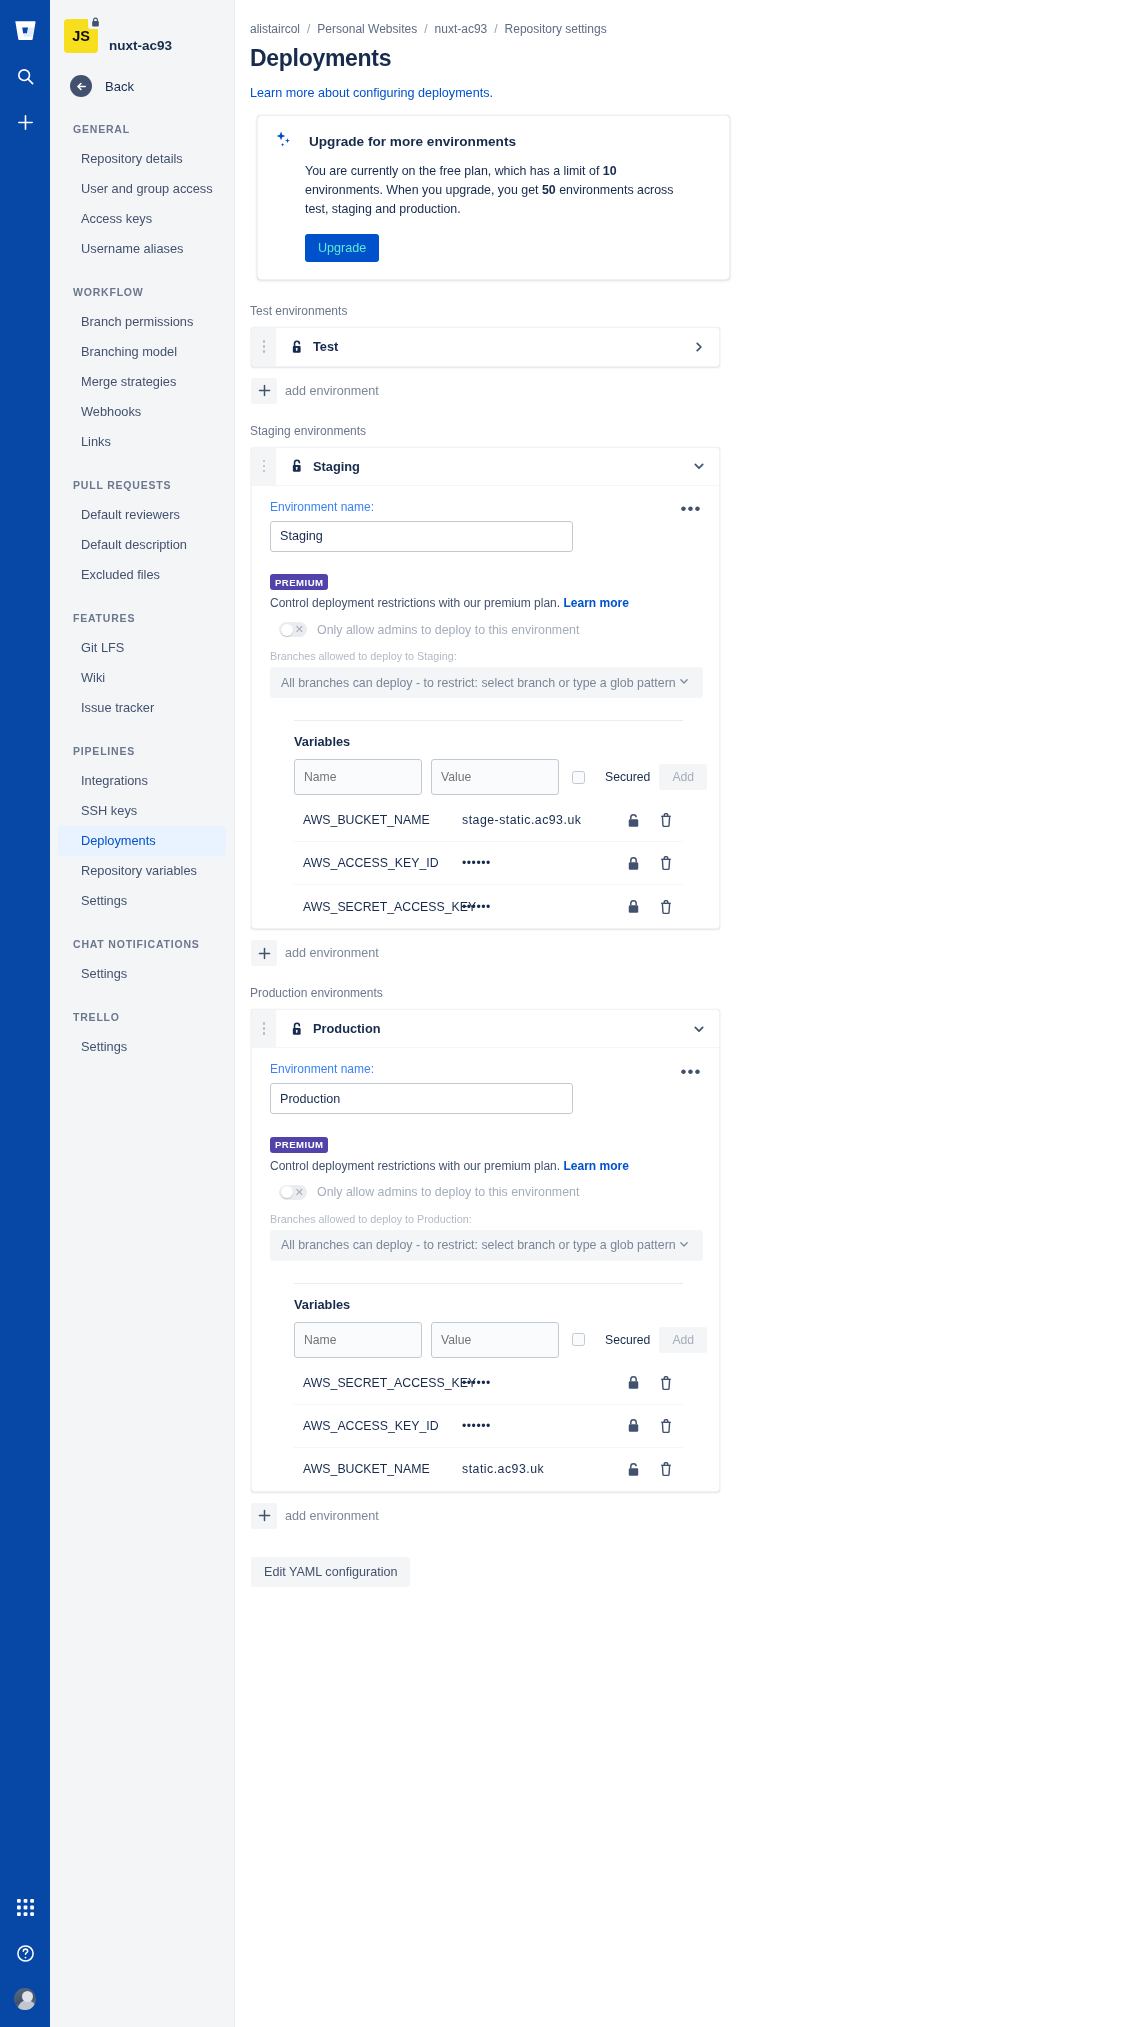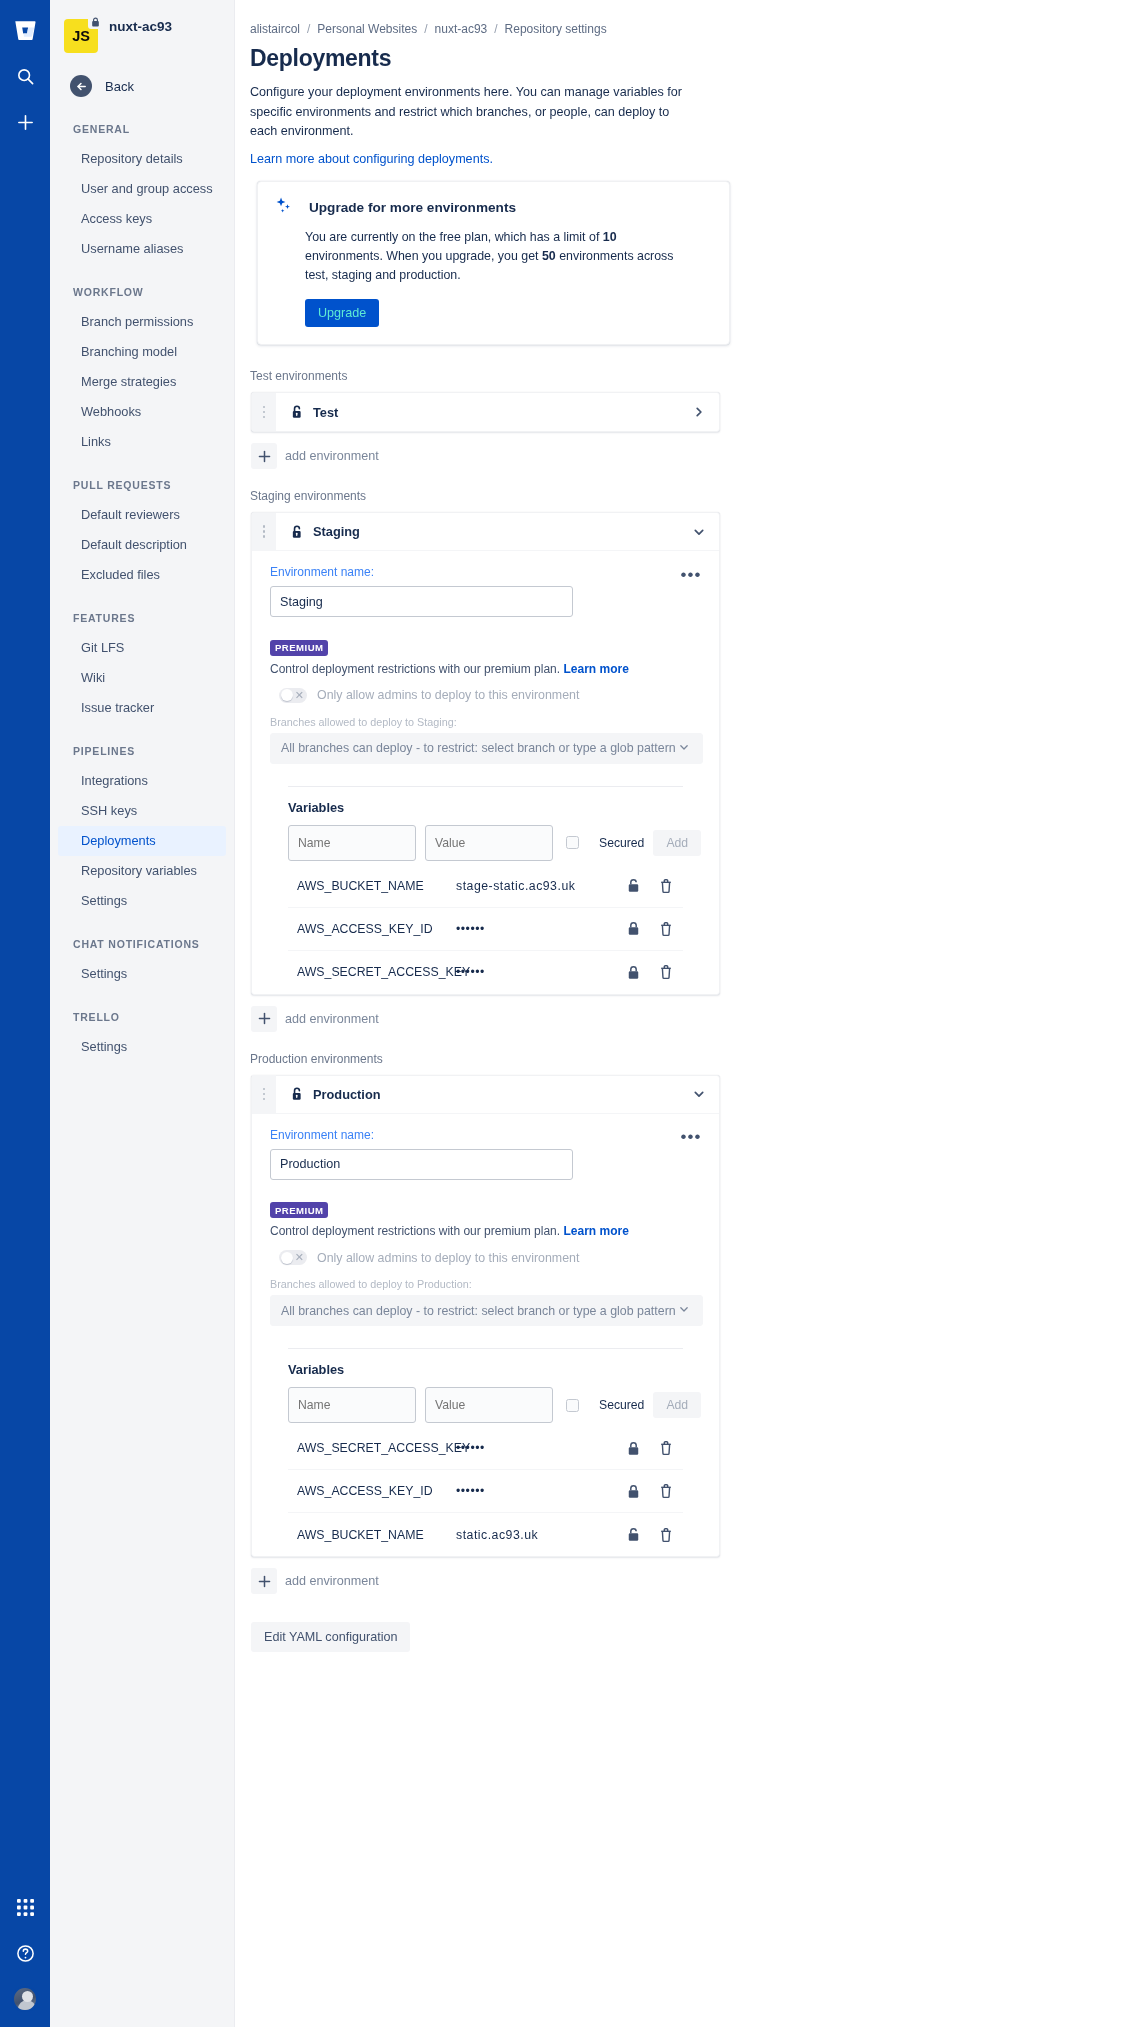--- a/index.html
+++ b/index.html
@@ -47,21 +47,21 @@
 
   
   .sidebar {
     width: 185px; flex: 0 0 185px;
     background: #F4F5F7;
     border-right: 1px solid #EBECF0;
     padding: 14px 0 30px 0;
     font-size: 12.5px;
   }
   .repo-head {
-    display: flex; align-items: flex-start; gap: 11px;
+    display: flex; align-items: flex-end; gap: 11px;
     padding: 5px 0 0 14px; margin-bottom: 22px;
   }
   .repo-logo {
     width: 34px; height: 34px; border-radius: 4px;
     background: #F7DF1E; color: #0B0B0B;
     font-weight: bold; font-size: 14.5px;
     display: flex; align-items: center; justify-content: center;
     position: relative; flex: 0 0 34px;
     font-family: "Liberation Sans", sans-serif;
   }
@@ -233,21 +233,21 @@
   .branch-select {
     width: 433px; height: 31px;
     background: #F4F5F7; border: 1px solid #F4F5F7; border-radius: 3px;
     display: flex; align-items: center;
     padding: 0 10px; cursor: pointer;
   }
   .branch-select span { flex: 1 1 auto; font-size: 12.4px; color: #7A869A; }
   .branch-select .chev-sm { color: #7A869A; }
 
   
-  .vars { margin: 22px 18px 0 18px; border-top: 1px solid #EBECF0; padding-top: 13px; }
+  .vars { margin: 22px 18px 0 24px; border-top: 1px solid #EBECF0; padding-top: 13px; }
   .vars-title { font-size: 12.8px; font-weight: bold; color: #172B4D; margin-bottom: 10px; }
   .vars-addrow { display: flex; align-items: center; gap: 9px; margin-bottom: 4px; }
   .vars-input {
     height: 36px; border: 1px solid #C4C9D1; border-radius: 3px;
     background: #FAFBFC; font-size: 12.2px; font-family: inherit;
     padding: 0 9px; color: #172B4D;
   }
   .vars-input.name { width: 128px; }
   .vars-input.value { width: 128px; }
   .secured-wrap { display: flex; align-items: center; gap: 20px; margin-left: 4px; justify-content: center; }
@@ -412,21 +412,20 @@
           <a>alistaircol</a>
           <span class="sep">/</span>
           <a>Personal Websites</a>
           <span class="sep">/</span>
           <a>nuxt-ac93</a>
           <span class="sep">/</span>
           <a>Repository settings</a>
         </div>
 
       <h1 class="page-title">Deployments</h1>
-      <div class="page-desc">Configure your deployment environments here. You can manage variables for specific environments and restrict which branches, or people, can deploy to each environment.</div>
       <a class="learn-link">Learn more about configuring deployments.</a>
 
       
       <div class="banner">
         <div class="banner-head">
           <span>
             <svg width="19" height="19" viewBox="0 0 20 20" fill="#0052CC">
               <path d="M7.4 1.6l1.25 3.4 3.4 1.25-3.4 1.25L7.4 10.9 6.15 7.5 2.75 6.25l3.4-1.25z"></path>
               <path d="M14.2 8.6l.7 1.9 1.9.7-1.9.7-.7 1.9-.7-1.9-1.9-.7 1.9-.7z"></path>
               <path d="M9.1 13.6l.5 1.35 1.35.5-1.35.5-.5 1.35-.5-1.35-1.35-.5 1.35-.5z"></path>

